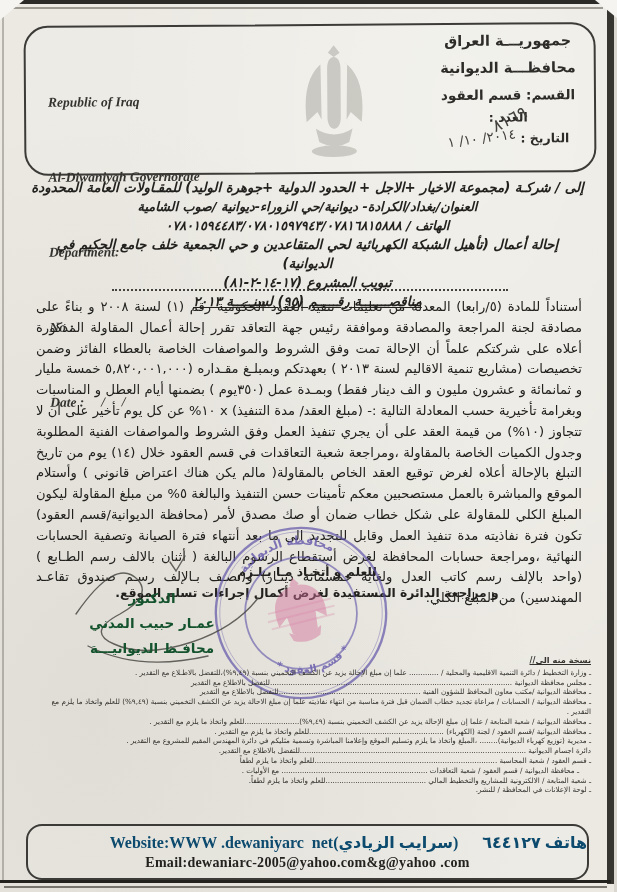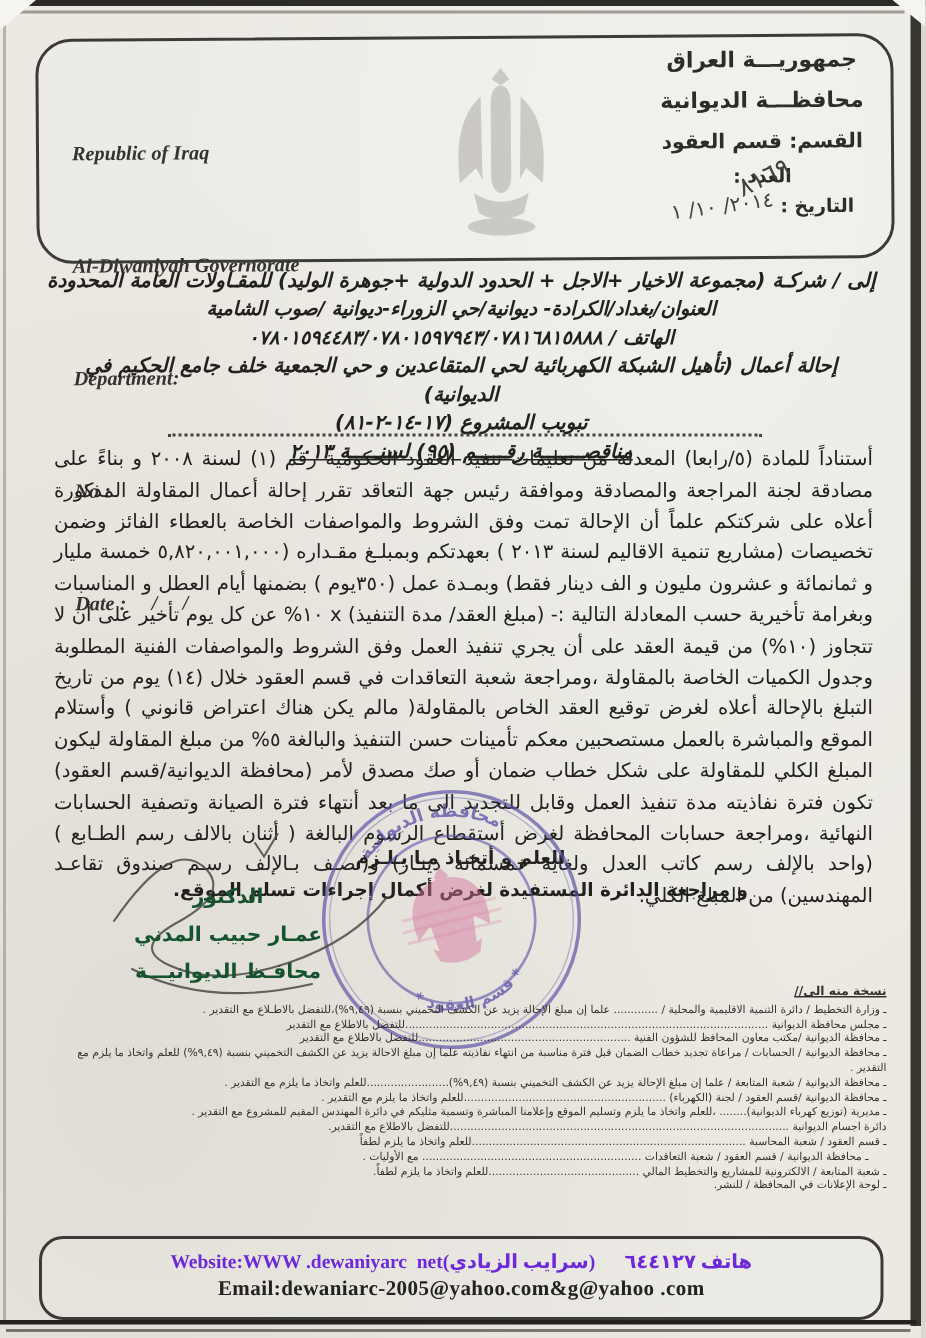--- a/index.html
+++ b/index.html
@@ -92,22 +92,22 @@
   }
   .dist-heading{font-size:8.2px; font-weight:700; text-decoration:underline; margin-bottom:2px;}
   .dist-item{margin:0;}
   .dist-items > .dist-item:nth-child(10){padding-right:12px;}
   
   .footer-box{
     position:absolute; left:26px; right:28px; top:824px; height:52px;
     border:2px solid #3c3b38; border-radius:16px; background:rgba(255,255,255,.10);
   }
   .footer-line1{
-    margin-top:7px; direction:rtl; text-align:center; white-space:pre;
-    font-weight:700; font-size:13px; color:#6d28d9;
+    margin-top:7px; direction:rtl; text-align:right; white-space:pre;
+    font-weight:700; font-size:16px; color:#0c4a6e;
     font-family:"Liberation Serif","DejaVu Sans",serif;
   }
   .footer-line2{
     margin-top:3px; direction:ltr; text-align:center;
     font-family:Liberation Serif, serif; font-weight:700;
     font-size:14px; letter-spacing:.3px; color:#23221f;
   }
 </style>
 </head>
 <body>
@@ -213,21 +213,21 @@
 
   <div class="dist">
     <div class="dist-heading">نسخة منه الى//</div>
     <div class="dist-items">
       <div class="dist-item">ـ وزارة التخطيط / دائرة التنمية الاقليمية والمحلية / ............. علما إن مبلغ الإحالة يزيد عن الكشف التخميني بنسبة (٩,٤٩%)،للتفضل بالاطـلاع مع التقدير .</div>
       <div class="dist-item">ـ مجلس محافظة الديوانية ..........................................................................................................للتفضل بالاطلاع مع التقدير</div>
       <div class="dist-item">ـ محافظة الديوانية /مكتب معاون المحافظ للشؤون الفنية ..............................................................للتفضل بالاطلاع مع التقدير</div>
       <div class="dist-item">ـ محافظة الديوانية / الحسابات / مراعاة تجديد خطاب الضمان قبل فترة مناسبة من انتهاء نفاذيته  علما إن مبلغ الاحالة يزيد عن الكشف التخميني بنسبة (٩,٤٩%) للعلم واتخاذ ما يلزم مع التقدير .</div>
       <div class="dist-item">ـ محافظة الديوانية / شعبة المتابعة /  علما إن مبلغ الإحالة يزيد عن الكشف التخميني بنسبة (٩,٤٩%)........................للعلم واتخاذ ما يلزم مع التقدير .</div>
       <div class="dist-item">ـ محافظة الديوانية /قسم العقود / لجنة (الكهرباء) ...........................................................للعلم واتخاذ ما يلزم مع التقدير .</div>
-      <div class="dist-item">ـ مديرية (توزيع كهرباء الديوانية)........ ،للعلم واتخاذ ما يلزم وتسليم الموقع وإعلامنا المباشرة وتسمية مثليكم في دائرة المهندس المقيم للمشروع مع التقدير .</div>
+      <div class="dist-item">ـ مديرية (توزيع كهرباء الديوانية)........ ،المبلغ واتخاذ ما يلزم وتسليم الموقع وإعلامنا المباشرة وتسمية مثليكم في دائرة المهندس المقيم للمشروع مع التقدير .</div>
       <div class="dist-item">دائرة اجسام الديوانية ...................................................................................................للتفضل بالاطلاع مع التقدير.</div>
       <div class="dist-item">ـ قسم العقود / شعبة المحاسبة ................................................................................للعلم واتخاذ ما يلزم لطفاً</div>
       <div class="dist-item">ـ محافظة الديوانية / قسم العقود / شعبة التعاقدات ................................................................ مع الأوليات .</div>
       <div class="dist-item">ـ شعبة المتابعة / الالكترونية للمشاريع والتخطيط المالي ............................................للعلم واتخاذ ما يلزم لطفاً.</div>
       <div class="dist-item">ـ لوحة الإعلانات في المحافظة / للنشر.</div>
     </div>
   </div>
 
   <div class="footer-box">
     <div class="footer-line1">هاتف ٦٤٤١٢٧      (سرايب الزيادي)Website:WWW .dewaniyarc  net</div>

